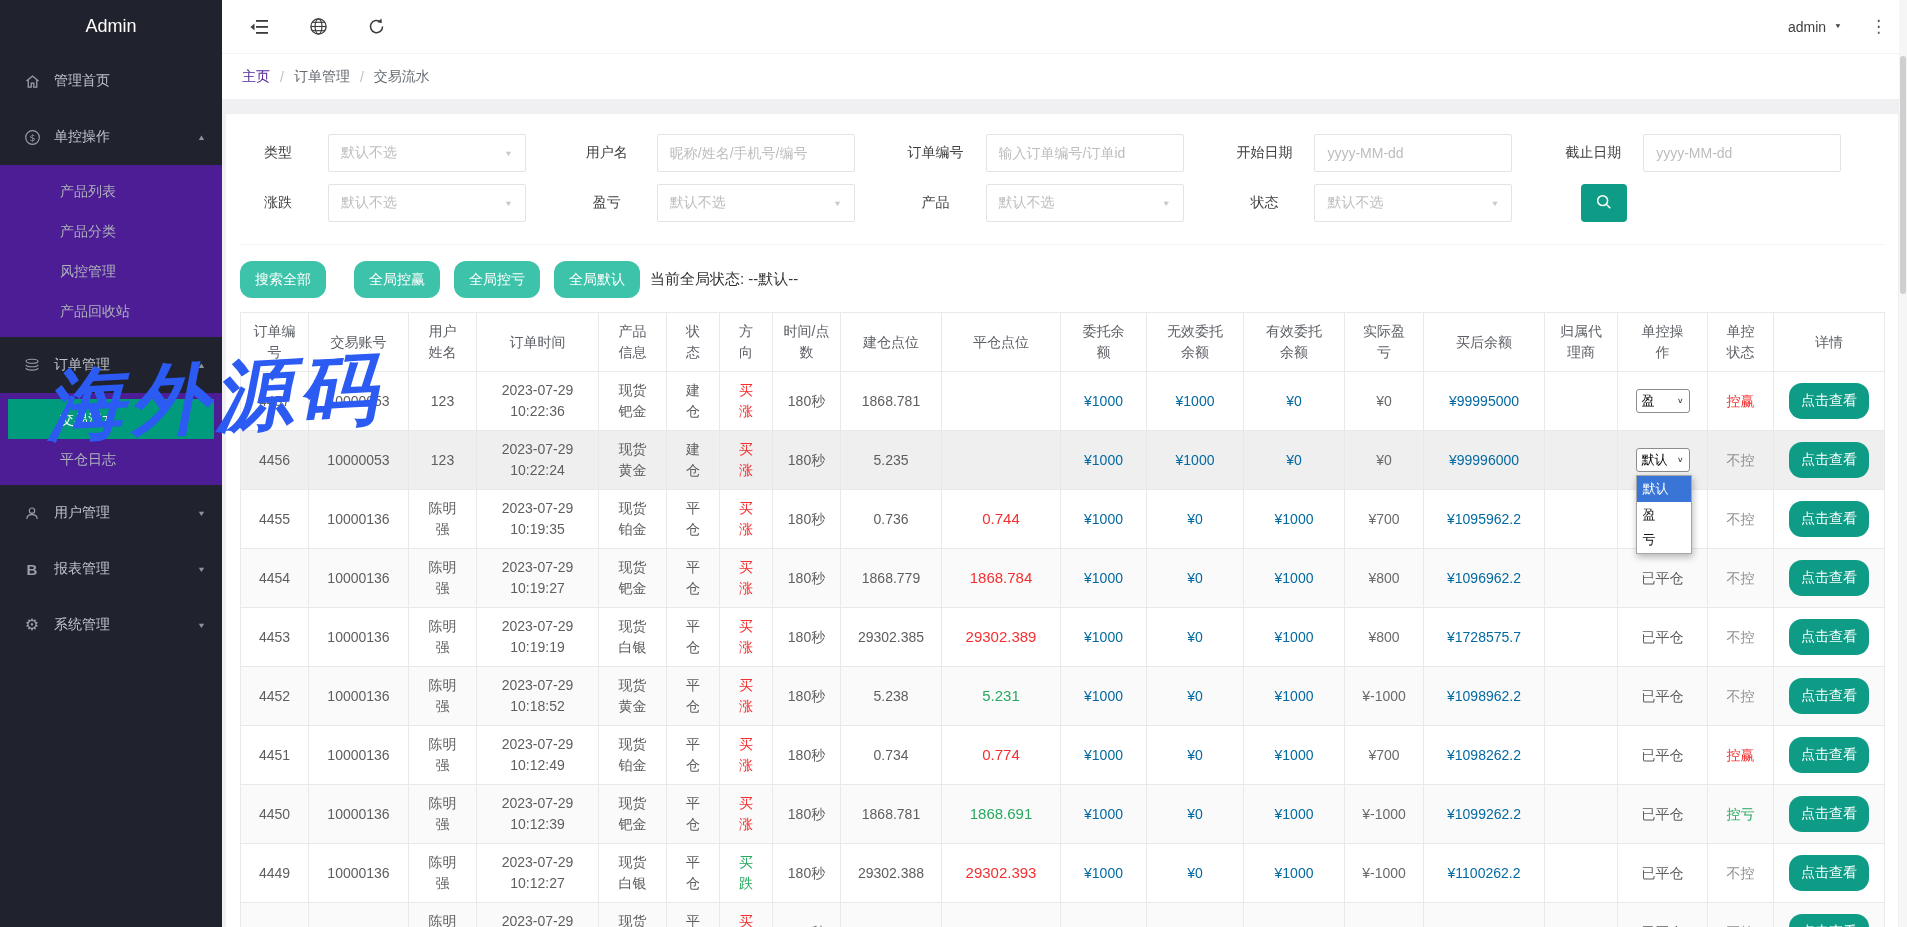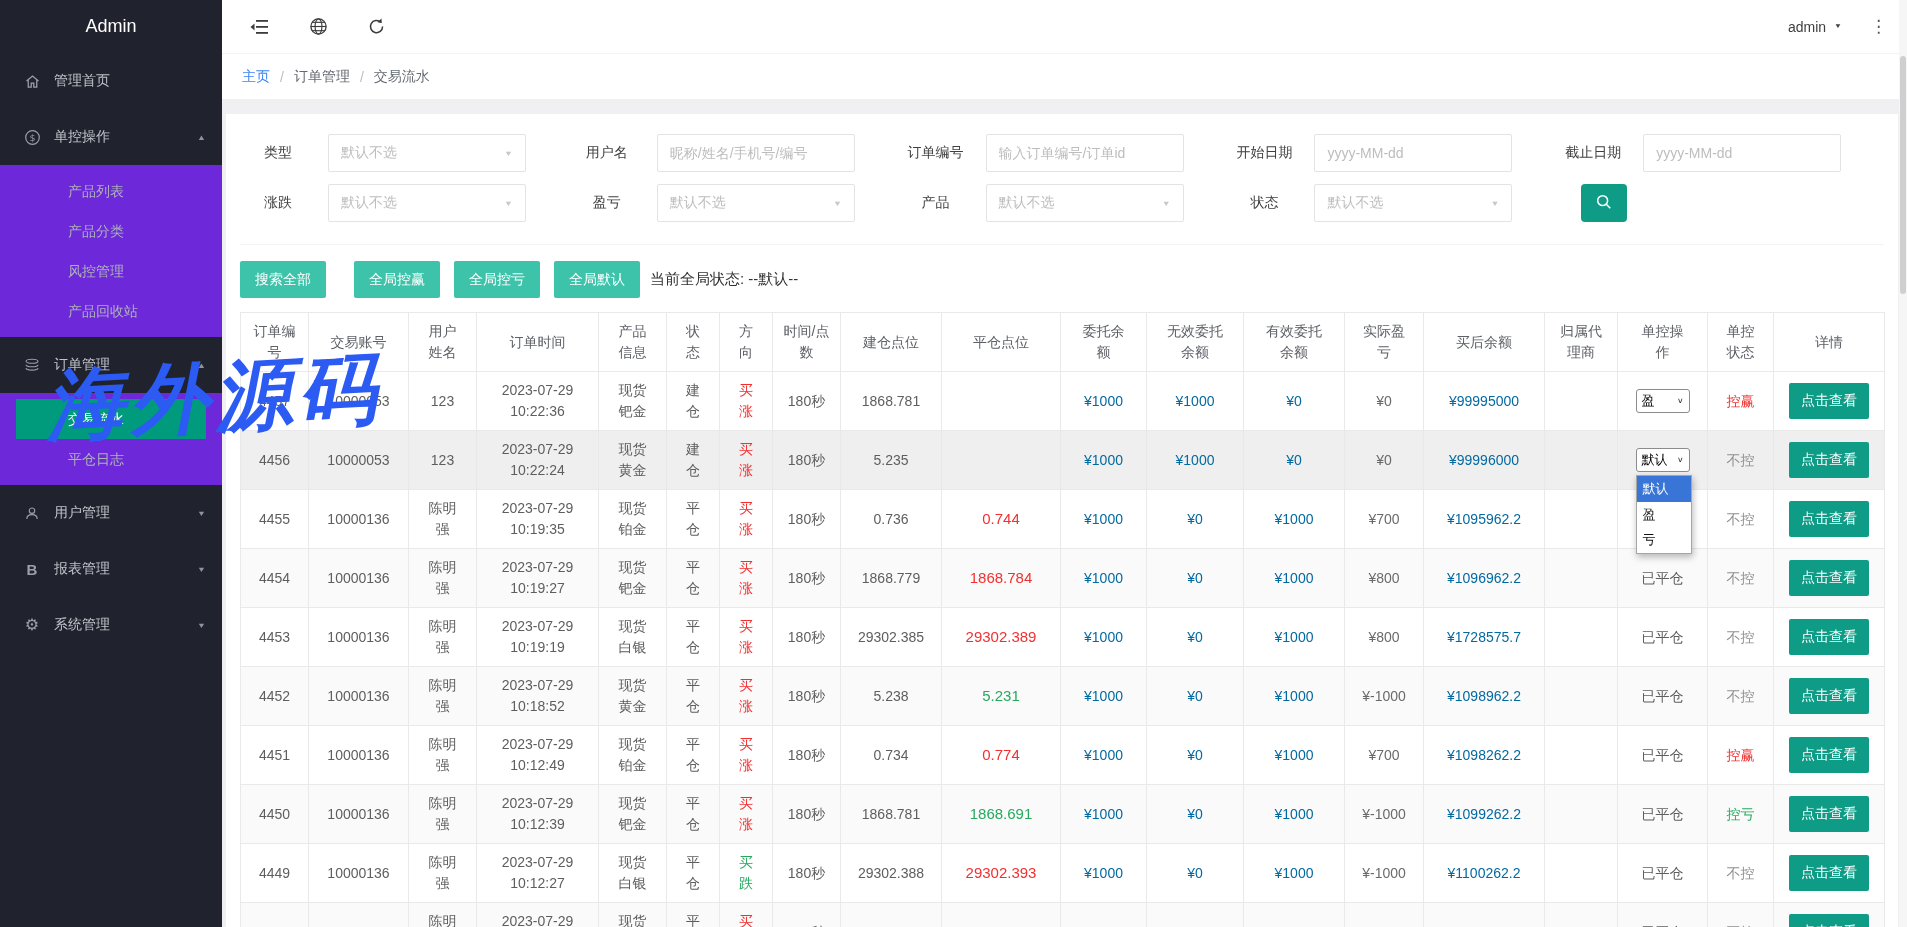--- a/index.html
+++ b/index.html
@@ -14,56 +14,56 @@
 
   
   .sidebar { flex:0 0 222px; width:222px; background:#20232d; color:#b6bac2; overflow:hidden; }
   .brand { height:53px; line-height:53px; text-align:center; color:#ffffff; font-size:18px; }
   .nav-item { height:56px; display:flex; align-items:center; padding:0 16px 0 22px; font-size:14px; cursor:pointer; color:#c0c3ca; }
   .nav-item .ic { width:20px; margin-right:12px; display:inline-flex; justify-content:center; align-items:center; color:#9aa0aa; }
   .nav-item .ic svg { display:block; }
   .nav-item .caret { margin-left:auto; font-size:9px; color:#8e939c; transform:scaleY(.85); }
   .b-icon { font-weight:bold; font-size:15px; color:#9aa0aa; }
   .gear-glyph { font-size:16px; line-height:1; }
-  .submenu { background:#6d28d9; padding:6px 16px; }
+  .submenu { background:#4c1d95; padding:6px 8px; }
   .sub-item { height:40px; line-height:40px; padding-left:52px; font-size:14px; color:#adb2ba; cursor:pointer; }
   .sub-item.active { background:#009a7d; color:#ffffff; }
 
   
   .main { flex:1; display:flex; flex-direction:column; min-width:0; }
   .topbar { height:53px; background:#fff; display:flex; align-items:center; padding:0 20px 0 28px; }
   .tb-icon { width:20px; height:20px; margin-right:38px; color:#3c3c3c; cursor:pointer; display:inline-flex; align-items:center; justify-content:center; }
   .tb-right { margin-left:auto; display:flex; align-items:center; gap:28px; }
   .admin-menu { display:flex; align-items:center; gap:8px; font-size:14px; color:#3f3f3f; cursor:pointer; }
   .admin-caret { font-size:8px; color:#3f3f3f; transform:scaleY(.8); }
   .dots { font-size:17px; color:#555; cursor:pointer; letter-spacing:0; }
 
   .breadcrumb { height:46px; background:#fff; border-top:1px solid #f3f3f3; display:flex; align-items:center; padding:0 20px; gap:10px; font-size:14px; color:#6b7178; }
-  .bc-home { color:#3b82f6; cursor:pointer;text-align:center; }
+  .bc-home { color:#4c1d95; cursor:pointer;text-align:center; }
   .bc-link { color:#646a72; cursor:pointer; }
   .bc-sep { color:#bfbfbf; }
 
   .content { height:828px; padding:15px 9px 0 4px; background:#f0f0f2; overflow:hidden; }
   .card { background:#fff; height:813px; padding:20px 14px 0 14px; overflow:hidden; }
 
   
   .filters { display:grid; grid-template-columns:repeat(5,1fr); row-gap:12px; }
   .f-item { display:flex; align-items:center; }
   .f-label { width:88px; flex:none; text-align:center; padding-right:12px; color:#404040; }
   .f-control { flex:1; max-width:198px; }
   .inp, .sel { width:100%; height:38px; border:1px solid #e3e3e3; border-radius:2px; background:#fff; font-size:14px; padding:0 12px; font-family:inherit; }
   .inp { color:#333; outline:none; }
   .inp::placeholder { color:#bdbdbd; }
   .sel { display:flex; align-items:center; justify-content:space-between; color:#bdbdbd; cursor:pointer; }
   .sel-caret { color:#c4c8cf; font-size:9px; transform:scaleY(.85); }
   .search-btn { width:46px; height:38px; background:#0e9c86; border-radius:4px; border:none; display:flex; align-items:center; justify-content:center; margin-left:26px; cursor:pointer; }
 
   
   .actions { margin-top:22px; border-top:1px solid #f4f4f4; padding-top:16px; display:flex; align-items:center; }
-  .btn-teal { background:#3cc3aa; color:#fff; font-size:14px; height:37px; padding:0 15px; border:none; border-radius:2px; display:inline-flex; align-items:center; cursor:pointer; font-family:inherit; }
+  .btn-teal { background:#3cc3aa; color:#fff; font-size:14px; height:37px; padding:0 15px; border:none; border-radius:12px; display:inline-flex; align-items:center; cursor:pointer; font-family:inherit; }
   .mr-lg { margin-right:28px; } .mr-sm { margin-right:14px; }
   .status-text { font-size:15px; color:#333; margin-left:10px; }
 
   
   .table-wrap { margin-top:14px; }
   table { width:100%; border-collapse:collapse; table-layout:fixed; }
   th, td { border:1px solid #e9e9e9; text-align:center; vertical-align:middle; font-size:14px; padding:8px 6px; line-height:1.5; }
   th { color:#5d6066; font-weight:400; height:58px; background:#fff; }
   td { color:#5e5e5e; height:58px; background:#fff; }
   tr.alt td { background:#fafafa; }
@@ -78,21 +78,21 @@
   th:nth-child(12) .t, th:nth-child(13) .t { max-width:4.4em; }
   td:nth-child(3) .t, td:nth-child(5) .t { max-width:2.4em; }
 
   .c-red { color:#f23030; }
   .c-green { color:#26a95f; }
   .c-gray { color:#8f8f8f; }
   .num-red { color:#0369a1; }
   .num-dark { color:#6a6a6a; }
   .close-val { font-size:15px; }
 
-  .detail-btn { display:inline-block; background:#0e9c86; color:#fff; padding:9px 12px; border:none; border-radius:2px; font-size:14px; cursor:pointer; font-family:inherit; }
+  .detail-btn { display:inline-block; background:#0e9c86; color:#fff; padding:9px 12px; border:none; border-radius:13px; font-size:14px; cursor:pointer; font-family:inherit; }
 
   .mini-select { position:relative; display:inline-flex; align-items:center; justify-content:space-between; border:1px solid #8c8c8c; border-radius:3px; background:#fff; height:24px; padding:0 5px; min-width:54px; font-size:13px; color:#000; cursor:pointer; }
   .mini-caret { font-size:9px; margin-left:6px; color:#333; transform:scaleY(.8); }
   .dropdown { position:absolute; top:26px; left:-1px; width:56px; background:#fff; border:1px solid #a6a6a6; box-shadow:1px 3px 7px rgba(0,0,0,.28); z-index:30; text-align:left; }
   .opt { padding:3px 6px; color:#111; font-size:13px; cursor:pointer; }
   .opt.selected { background:#3875d6; color:#fff; }
 
   
   .watermark { position:absolute; left:46px; top:346px; font-size:78px; font-weight:bold; font-style:italic; color:#2b5bf2; transform:rotate(-3deg); letter-spacing:6px; white-space:nowrap; z-index:50; pointer-events:none; font-family:"DejaVu Serif",serif; }
 

